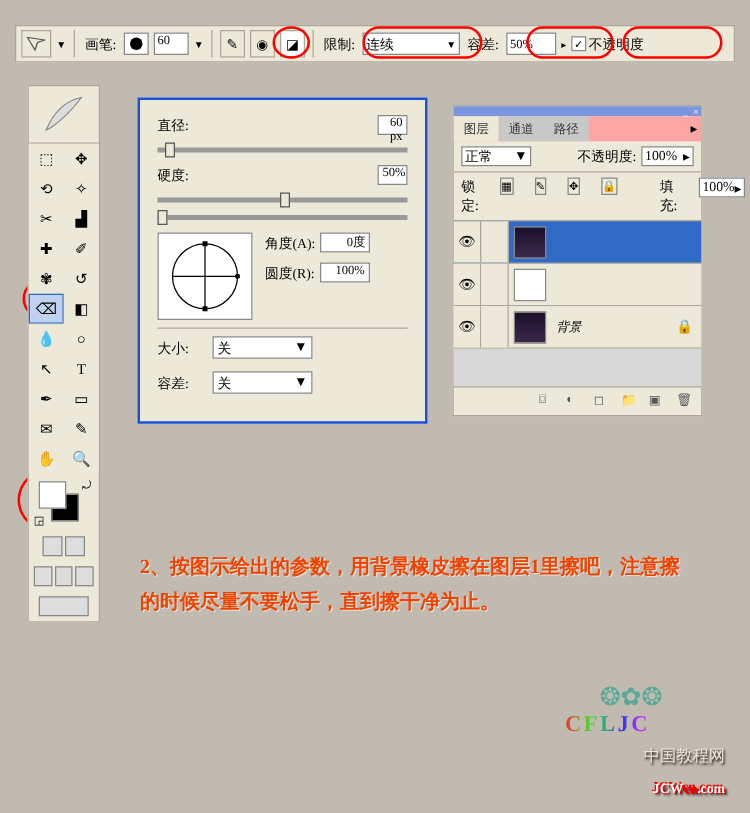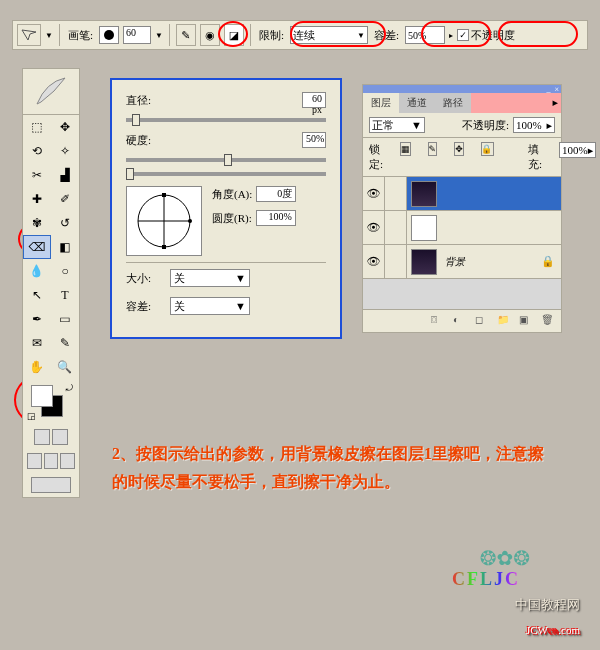--- a/index.html
+++ b/index.html
@@ -57,21 +57,21 @@
 .lp-link{width:22px;height:100%;border-right:1px solid #aca899;background:#ece9d8}
 .lp-thumb{width:26px;height:26px;border:1px solid #888;margin:0 4px;background:#222}
 .lp-name{flex:1;padding:0 4px;font-size:10px}
 .lp-footer{display:flex;justify-content:flex-end;padding:4px;gap:6px;border-top:1px solid #aca899}
 .lp-fico{width:16px;height:14px;font-size:10px;color:#555}
 
 .instruction{position:absolute;top:440px;left:112px;width:440px;color:#ee4400;font-size:16px;font-weight:bold;line-height:28px;text-shadow:1px 1px 0 rgba(255,255,255,0.6)}
 
 .watermark{position:absolute;bottom:10px;right:20px;text-align:right}
 .watermark .cn{color:#f0e8d8;font-size:13px;text-shadow:1px 1px 2px #000}
-.watermark .en{font-size:22px;font-weight:normal;color:#fff;text-shadow:1px 1px 0 #e00,-1px -1px 0 #e00,2px 2px 2px #000}
+.watermark .en{font-size:22px;font-weight:bold;color:#fff;text-shadow:1px 1px 0 #e00,-1px -1px 0 #e00,2px 2px 2px #000}
 .watermark .en2{color:#e00}
 
 .logo{position:absolute;bottom:60px;right:80px;font-size:18px;font-weight:bold;background:linear-gradient(90deg,#e33,#3e3,#33e,#e3e);-webkit-background-clip:text;color:transparent;letter-spacing:2px}
 .logo-deco{position:absolute;bottom:80px;right:70px;font-size:20px;color:#5a9}
 </style>
 </head>
 <body>
 
 <div class="topbar">
   <div class="tb-btn">

